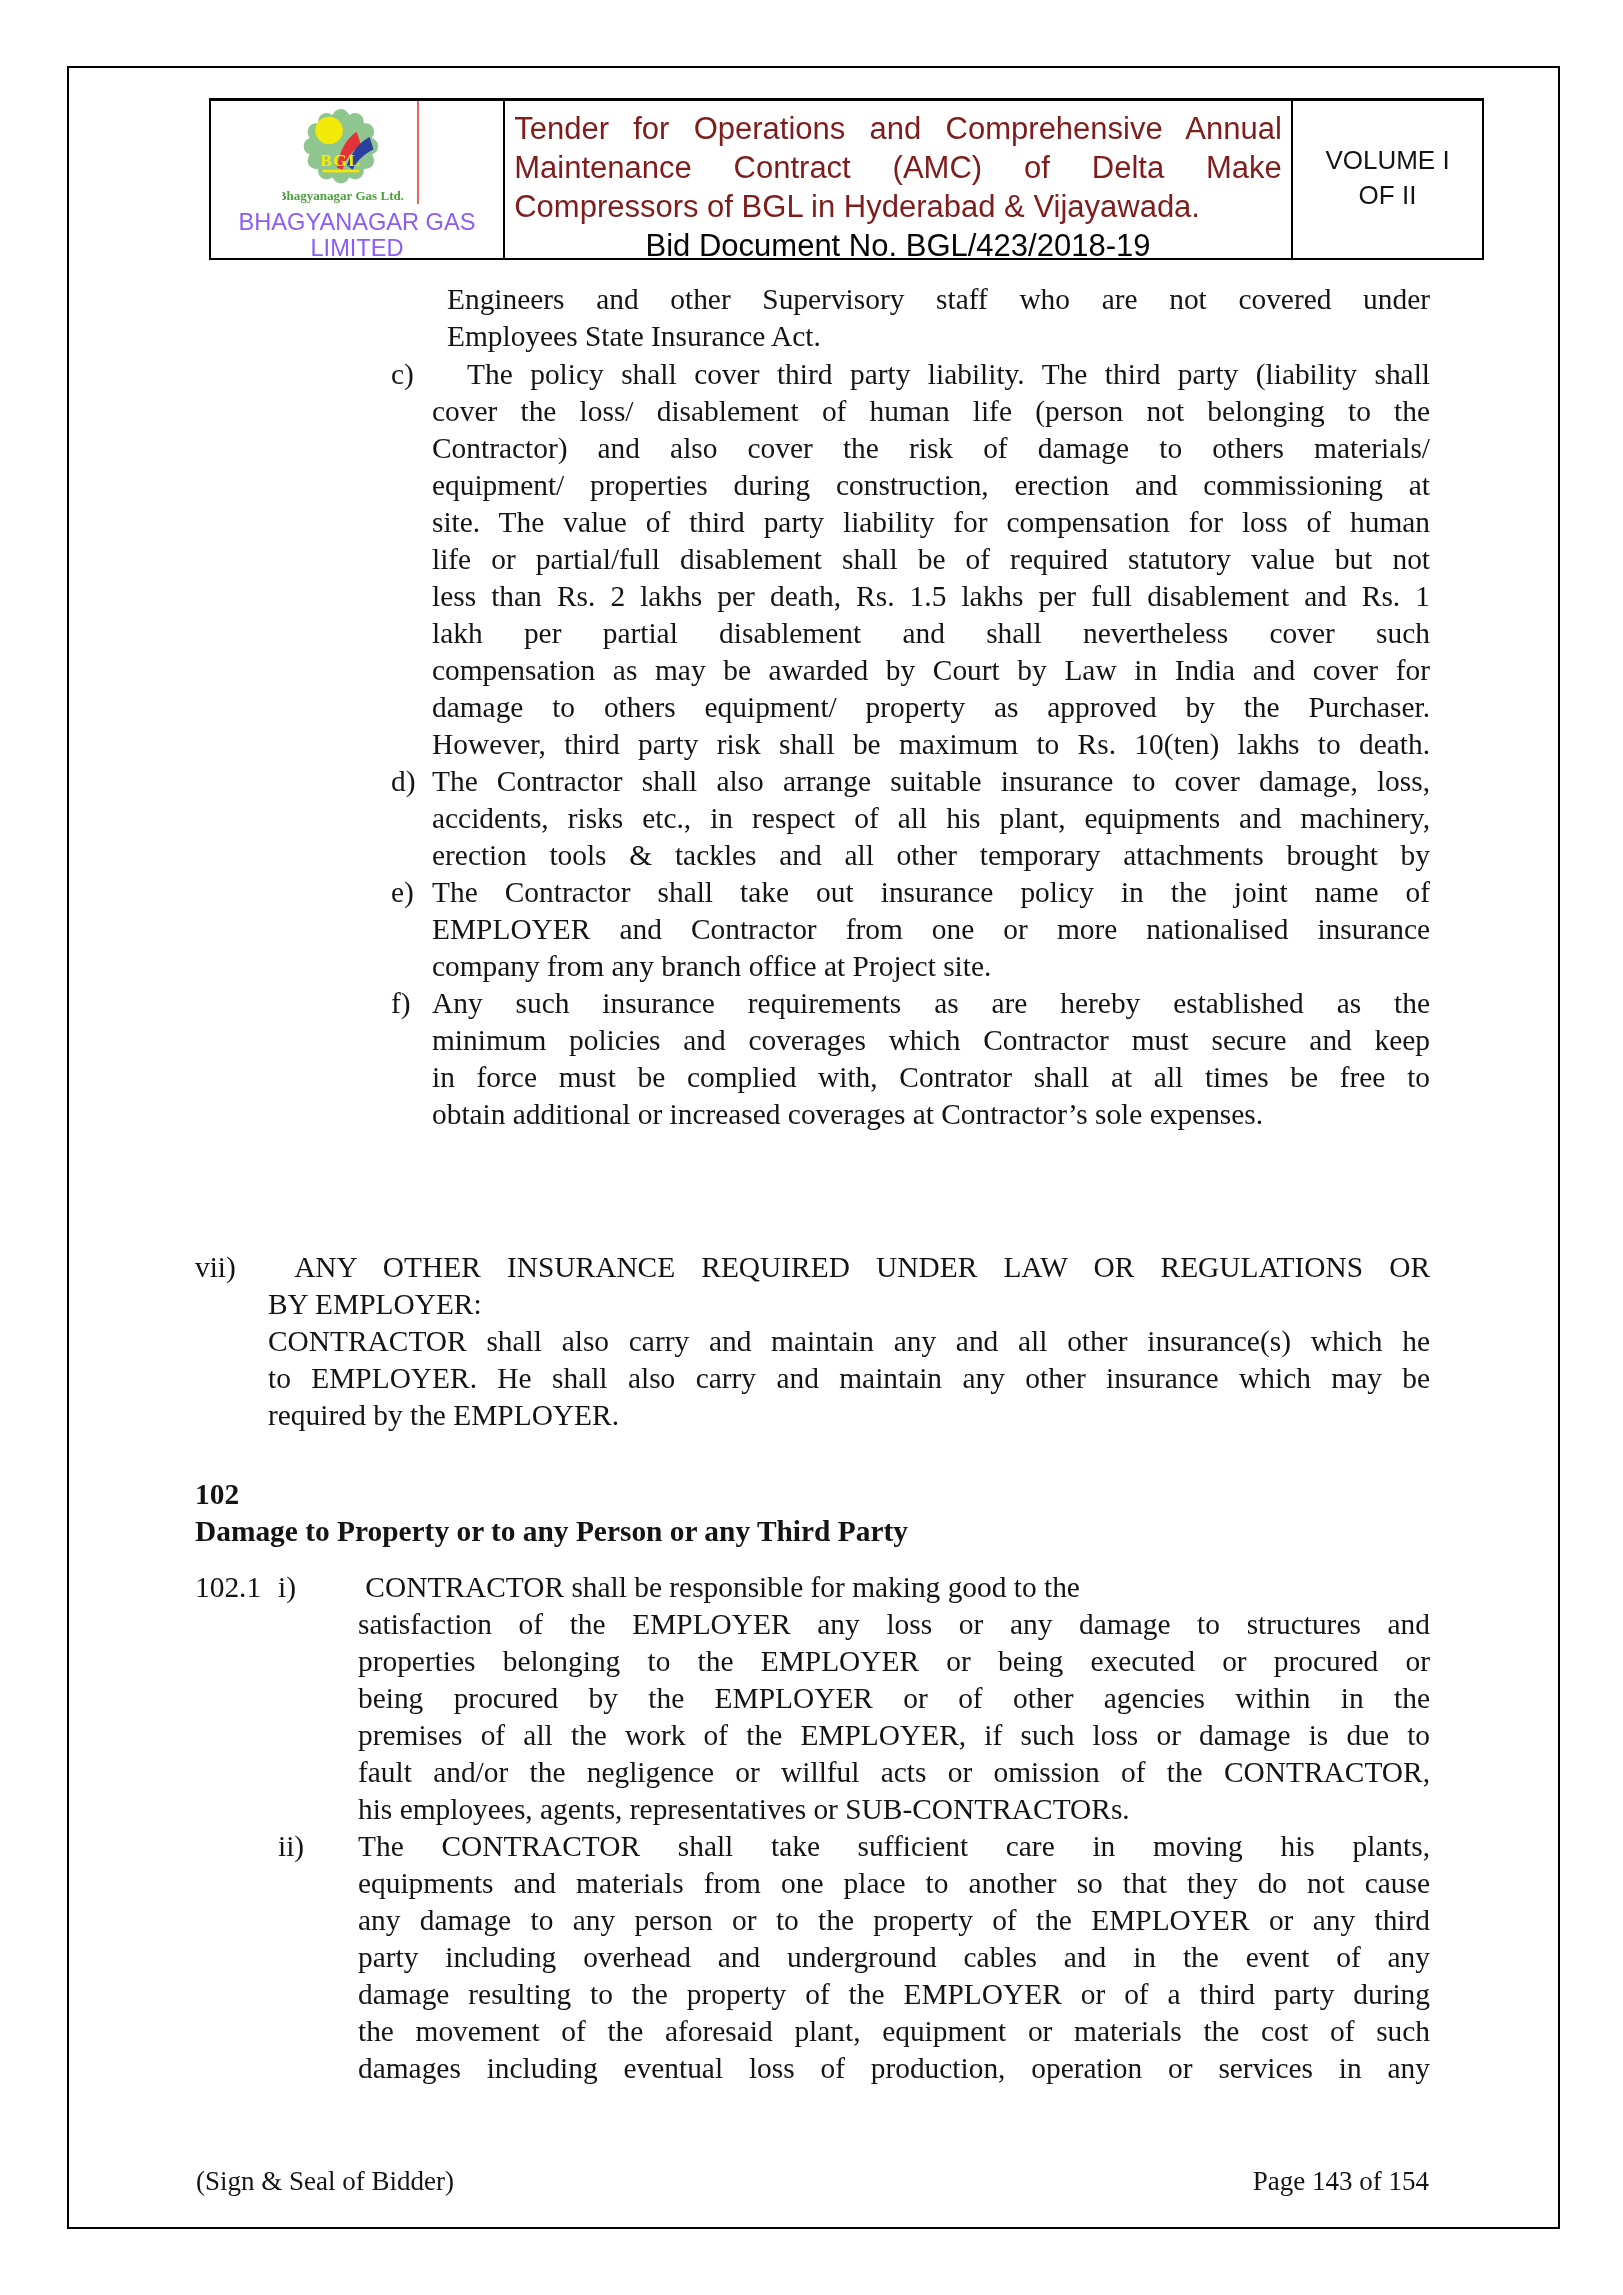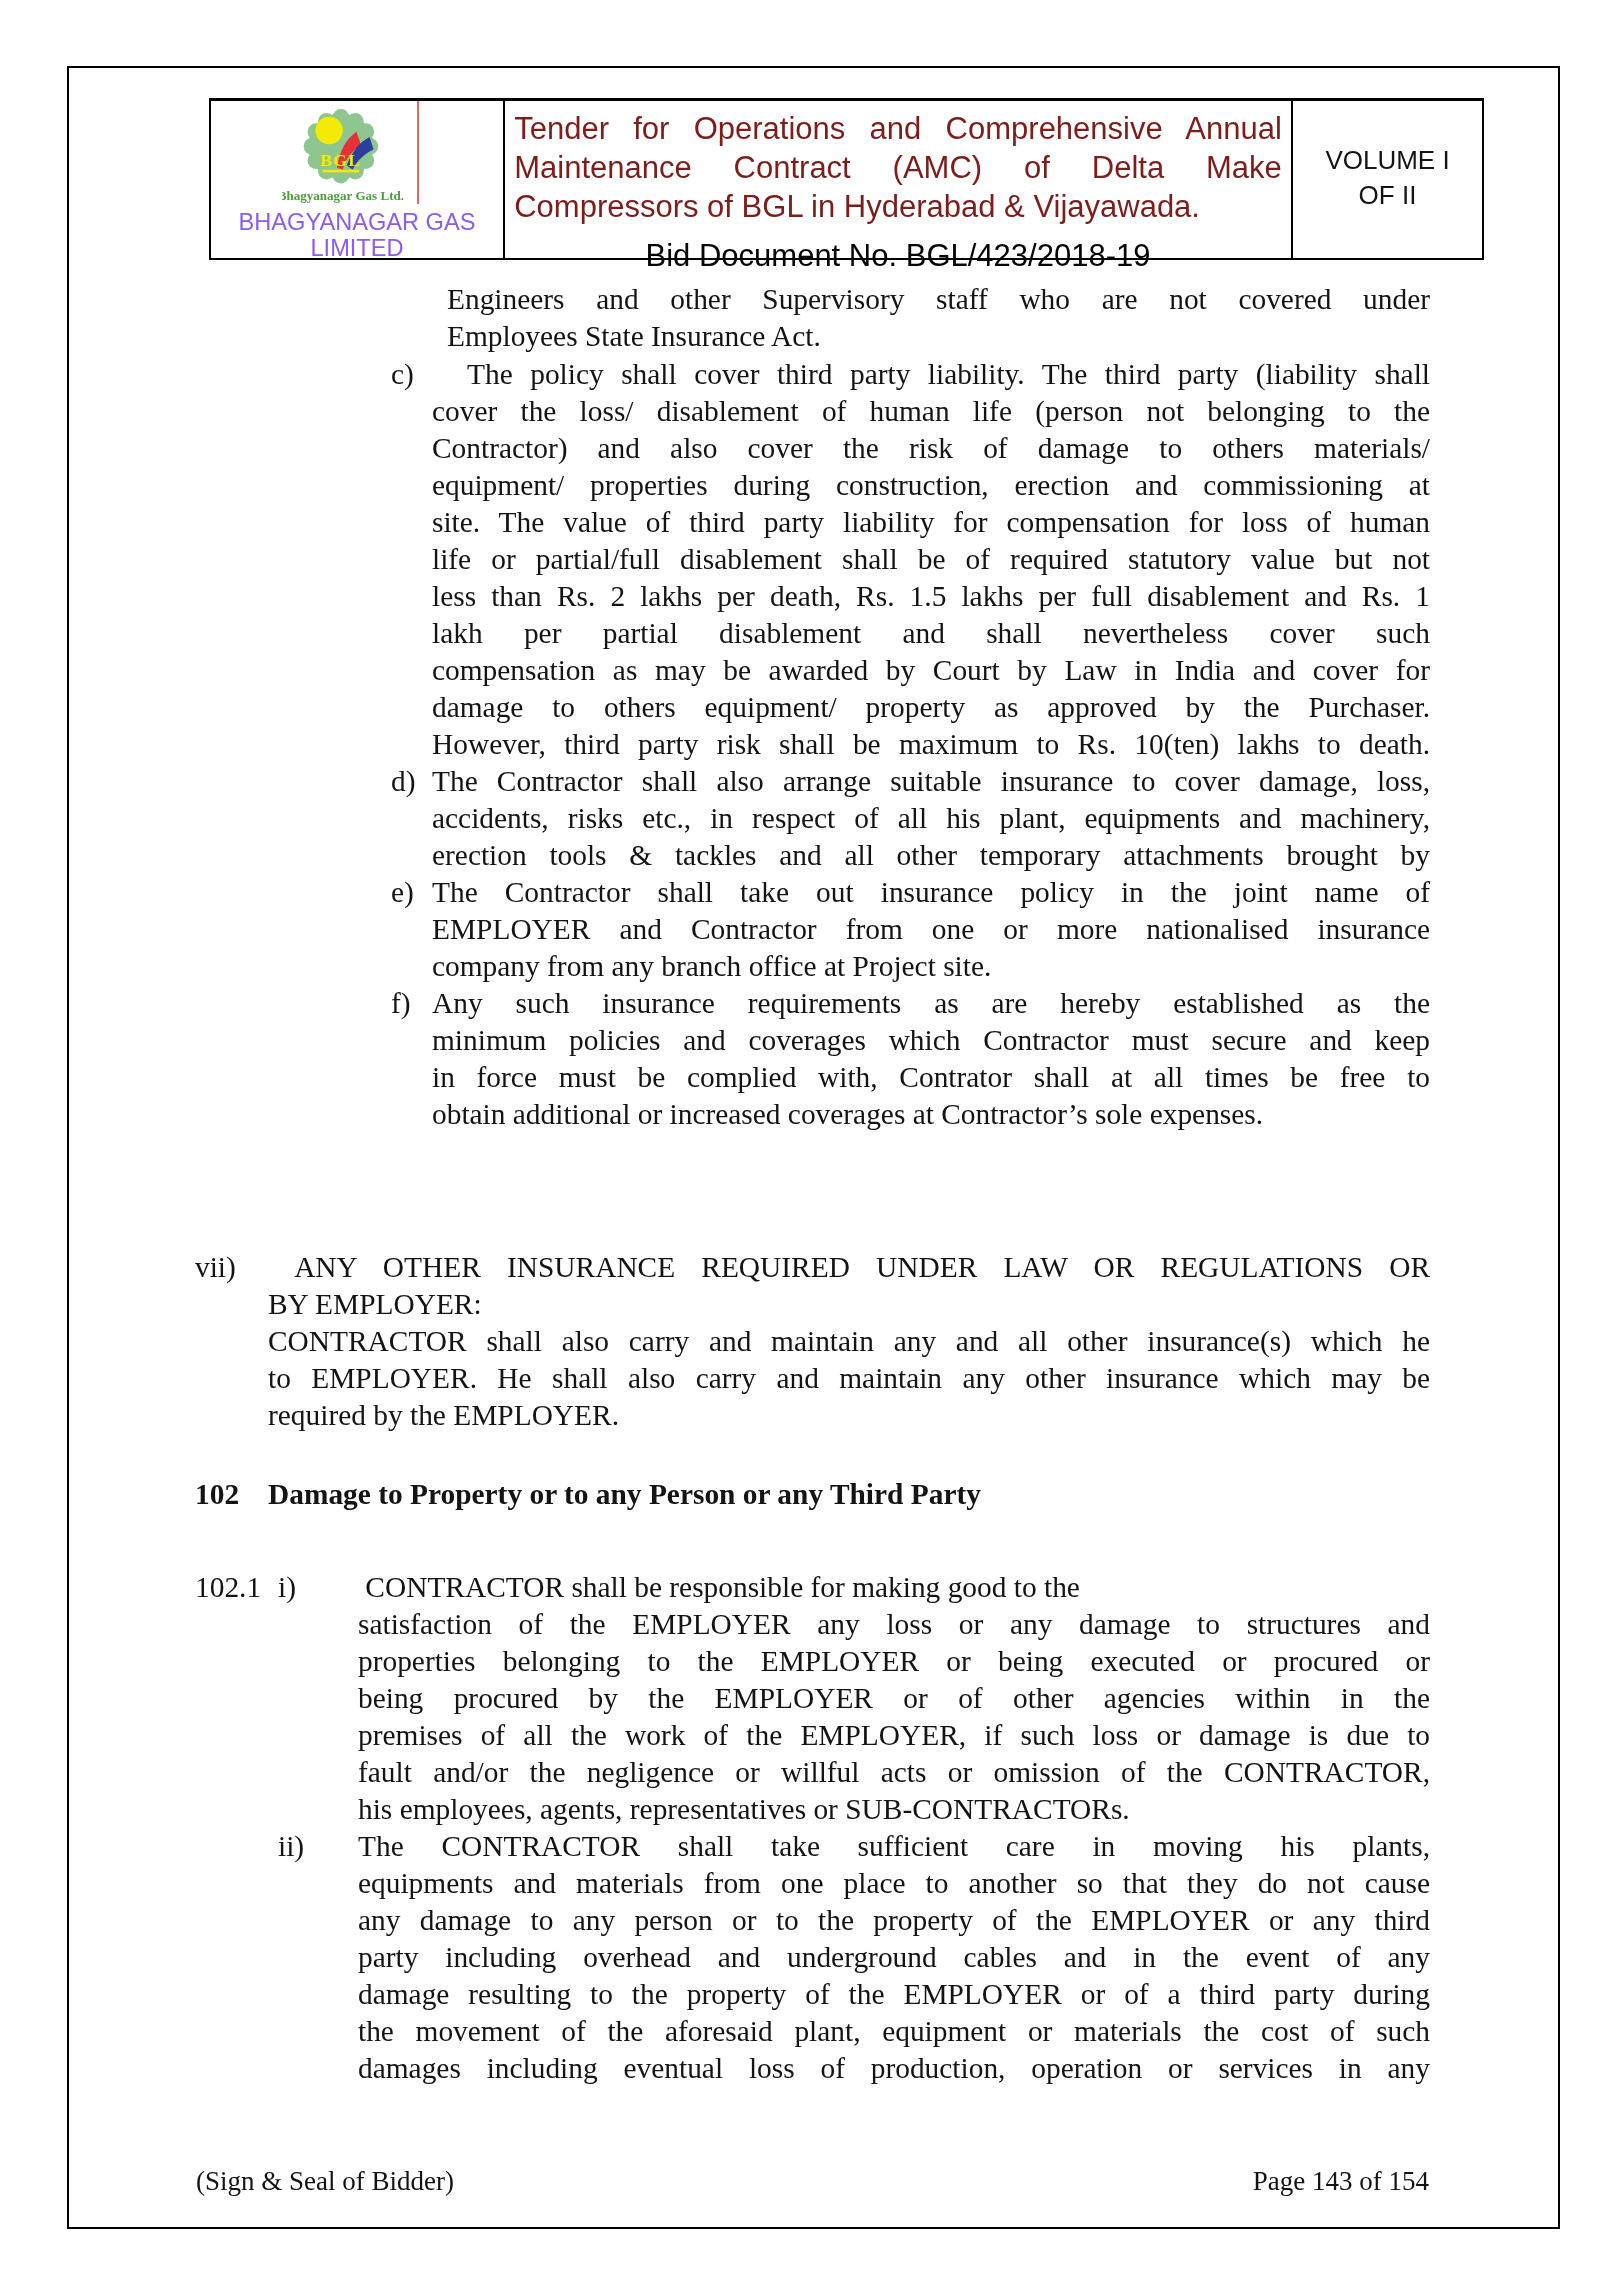--- a/index.html
+++ b/index.html
@@ -28,21 +28,21 @@
   .red-line { position:absolute; left:206px; top:0; width:2px; height:103px; background:#e66a60; }
   .company {
     position:absolute; left:0; right:0; top:109px; text-align:center;
     font-family:"Liberation Sans", sans-serif; font-size:23.6px; line-height:25.5px; color:#8b5cf6;
   }
 
   .title-lines { font-family:"Liberation Sans", sans-serif; font-size:31px; color:#7f1d1d; }
   .title-lines .tline { height:39px; line-height:39px; }
   .bid-line {
     font-family:"Liberation Sans", sans-serif; font-size:31px; height:39px; line-height:39px;
-    text-align:center; color:#060606;margin-top:10px;
+    text-align:center; color:#060606;
   }
 
   
   .tline {
     text-align:justify; text-align-last:justify;
     height:37px; line-height:37px; overflow:visible;
   }
   .tline.left { text-align:left; text-align-last:left; }
 
   .bodytxt { position:absolute; font-size:29.4px; }
@@ -50,21 +50,21 @@
   .marker { flex:none; height:37px; line-height:37px; }
   .itext { flex:1; min-width:0; }
 
   #intro { left:447px; top:281px; width:983px; }
   #items { left:391px; top:356px; width:1039px; }
   #items .marker { width:41px; }
 
   #vii-block { left:195px; top:1249px; width:1235px; }
   #vii-block .marker { width:73px; }
 
-  #h102 { left:195px; top:1476px; width:1235px; font-weight:bold; }
+  #h102 { left:195px; top:1476px; width:1235px; font-weight:bold;flex-direction:column; }
   #h102 .marker { width:73px; }
   #h102 .htitle { height:37px; line-height:37px; }
 
   #s1021 { left:195px; top:1569px; width:1235px; }
   #s1021 .numcol { flex:none; width:83px; height:37px; line-height:37px; }
   .subitem { display:flex; }
   .subitem .marker { width:80px; }
 
   
   .footer-left { position:absolute; left:196px; top:2165px; font-size:27px; line-height:33px; }

